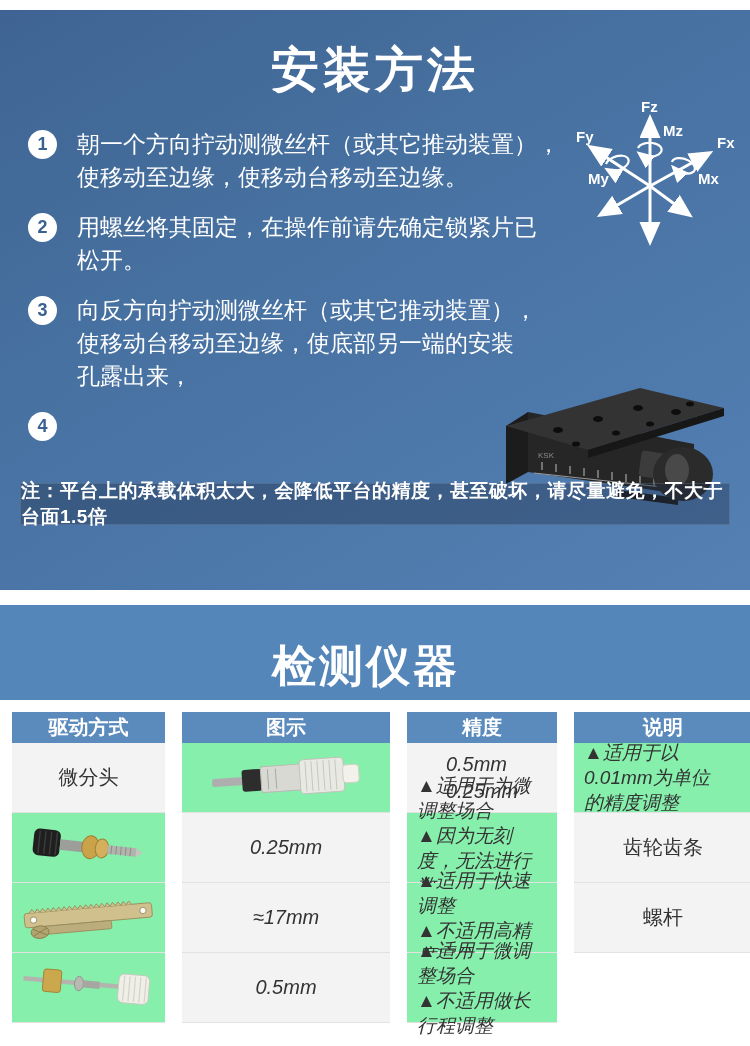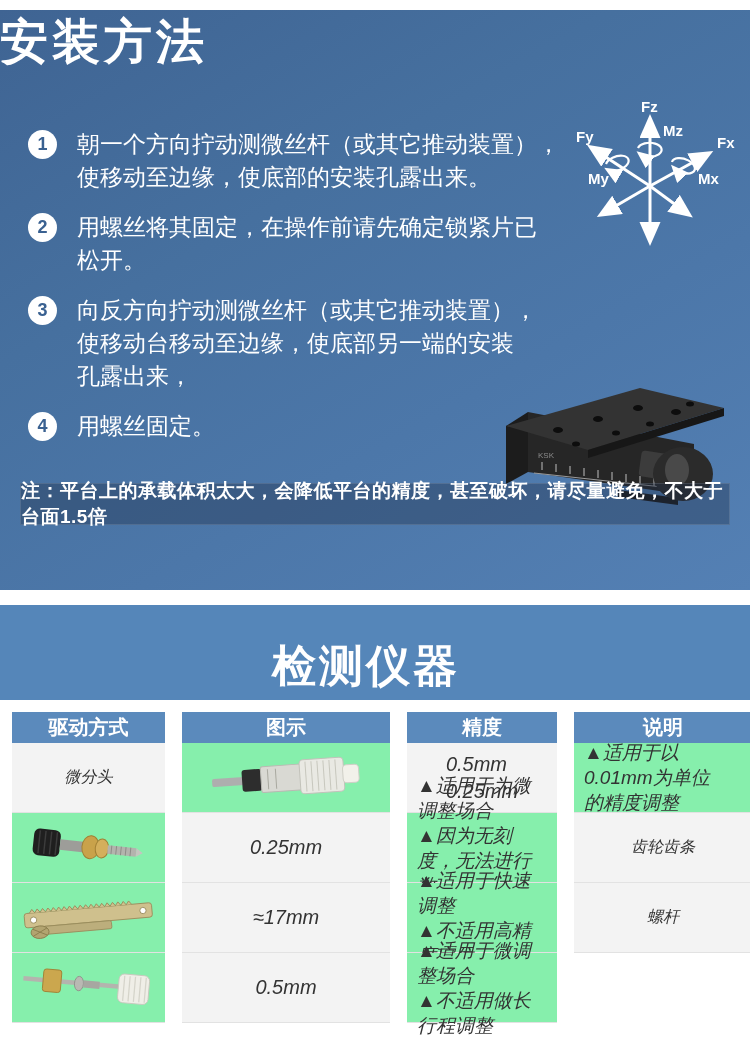--- a/index.html
+++ b/index.html
@@ -11,22 +11,22 @@
   }
   .pre { white-space:pre-line; }
 
   
   .install {
     position:absolute; left:0; top:10px; width:750px; height:580px;
     background:linear-gradient(150deg,#3f6493 0%,#46709f 35%,#4c77a9 65%,#5480b4 100%);
     color:#fff;
   }
   .install-title {
-    text-align:left; font-size:48px; font-weight:bold;
-    letter-spacing:4px; 
+    text-align:center; font-size:48px; font-weight:bold;
+    letter-spacing:4px; padding-top:28px;
   }
   .steps { position:absolute; left:28px; top:118px; width:552px; }
   .step { display:flex; align-items:flex-start; margin-bottom:17px; }
   .step-num {
     flex:0 0 auto; width:29px; height:29px; border-radius:50%;
     background:#fff; color:#3a6191; font-weight:bold; font-size:18px;
     display:flex; align-items:center; justify-content:center; margin-top:2px;
   }
   .step-text { margin-left:20px; font-size:23px; line-height:33px; }
 
@@ -69,54 +69,53 @@
     display:flex; align-items:center; justify-content:center;
     text-align:center; color:#333;
   }
   .hcell {
     background:#5b8abc; color:#fff; font-weight:bold; font-size:20px;
     height:31px;
   }
   .bcell { height:70px; border-bottom:1px solid #e2e2e2; font-size:20px; }
   .gray { background:#f3f3f3; }
   .white { background:#86efac;font-style:italic; }
-  .drive-cell { font-size:16px;font-style:italic; }
+  .drive-cell { font-size:20px; }
   .prec-cell  { font-size:20px;font-style:italic; }
   .prec-cell .pre { display:inline-block; text-align:left; line-height:27px; }
   .desc-cell {
     justify-content:flex-start; text-align:left;
     font-size:19px; line-height:25px; padding:0 8px 0 10px;
   }
 </style>
 </head>
 <body>
 
 <div class="install">
   <div class="install-title">安装方法</div>
 
   <div class="steps">
     <div class="step">
       <div class="step-num">1</div>
       <div class="step-text pre">朝一个方向拧动测微丝杆（或其它推动装置），
-使移动至边缘，使底部的安装孔露出来。</div>
+使移动至边缘，使移动台移动至边缘。</div>
     </div>
     <div class="step">
       <div class="step-num">2</div>
       <div class="step-text pre">用螺丝将其固定，在操作前请先确定锁紧片已
 松开。</div>
     </div>
     <div class="step">
       <div class="step-num">3</div>
       <div class="step-text pre">向反方向拧动测微丝杆（或其它推动装置），
 使移动台移动至边缘，使底部另一端的安装
 孔露出来，</div>
     </div>
     <div class="step">
       <div class="step-num">4</div>
-      <div class="step-text pre">用螺丝固定。</div>
     </div>
   </div>
 
   <svg class="axis-svg" width="184" height="152" viewBox="0 0 184 152">
     <defs>
       <marker id="ah" markerWidth="9" markerHeight="9" refX="6" refY="3.5" orient="auto">
         <path d="M0,0 L8,3.5 L0,7 Z" fill="#fff"></path>
       </marker>
     </defs>
 

